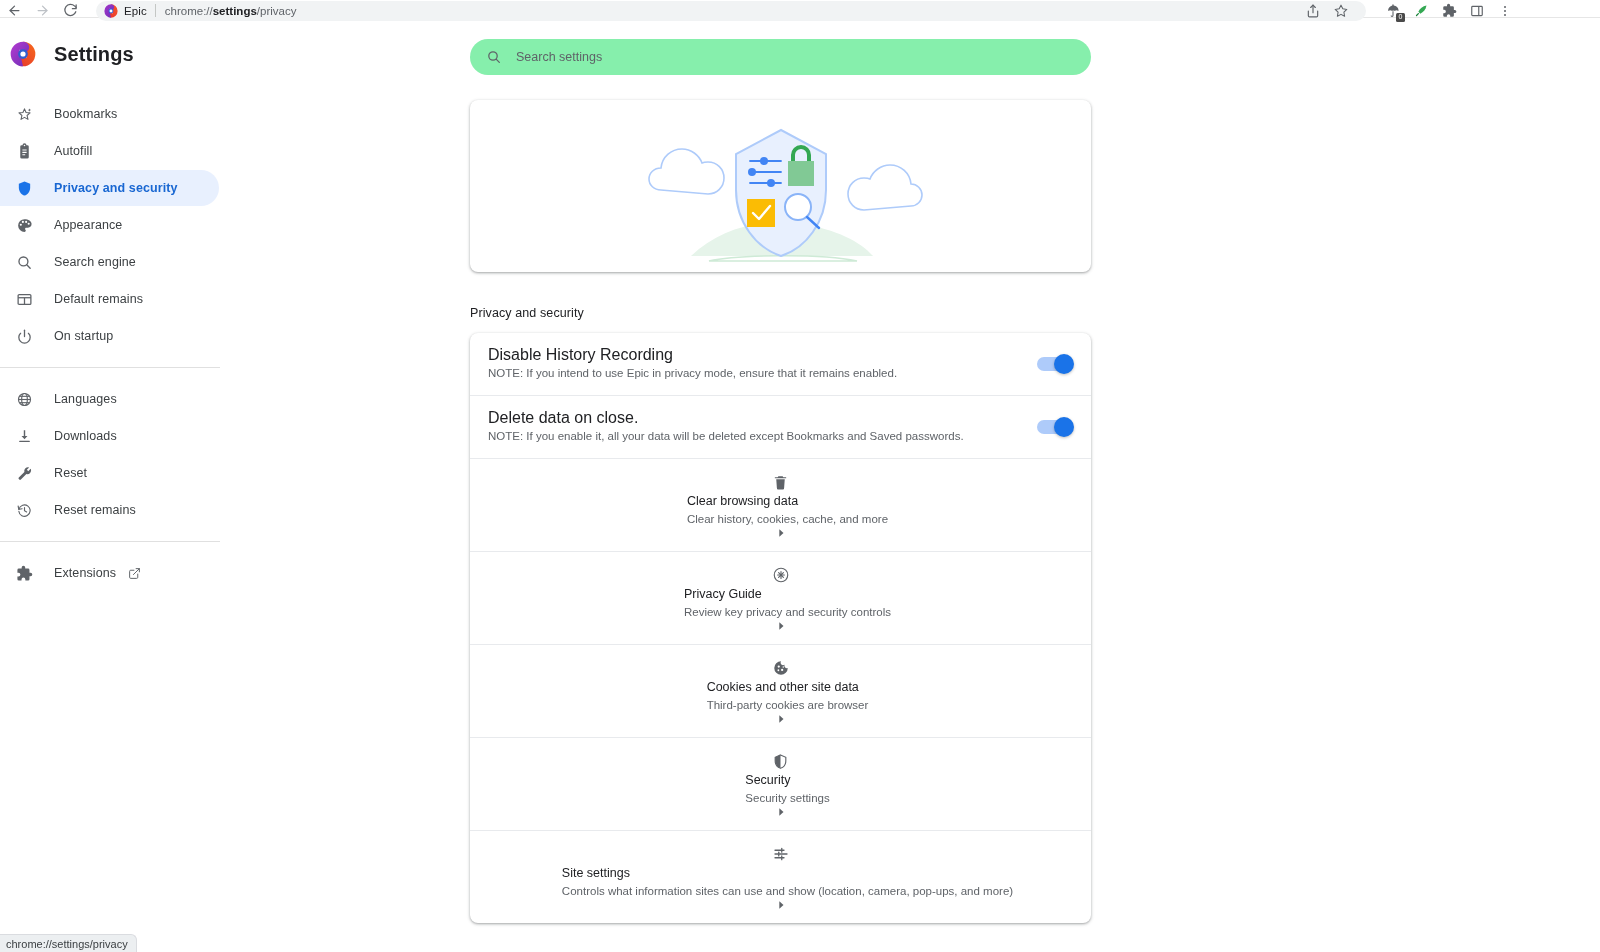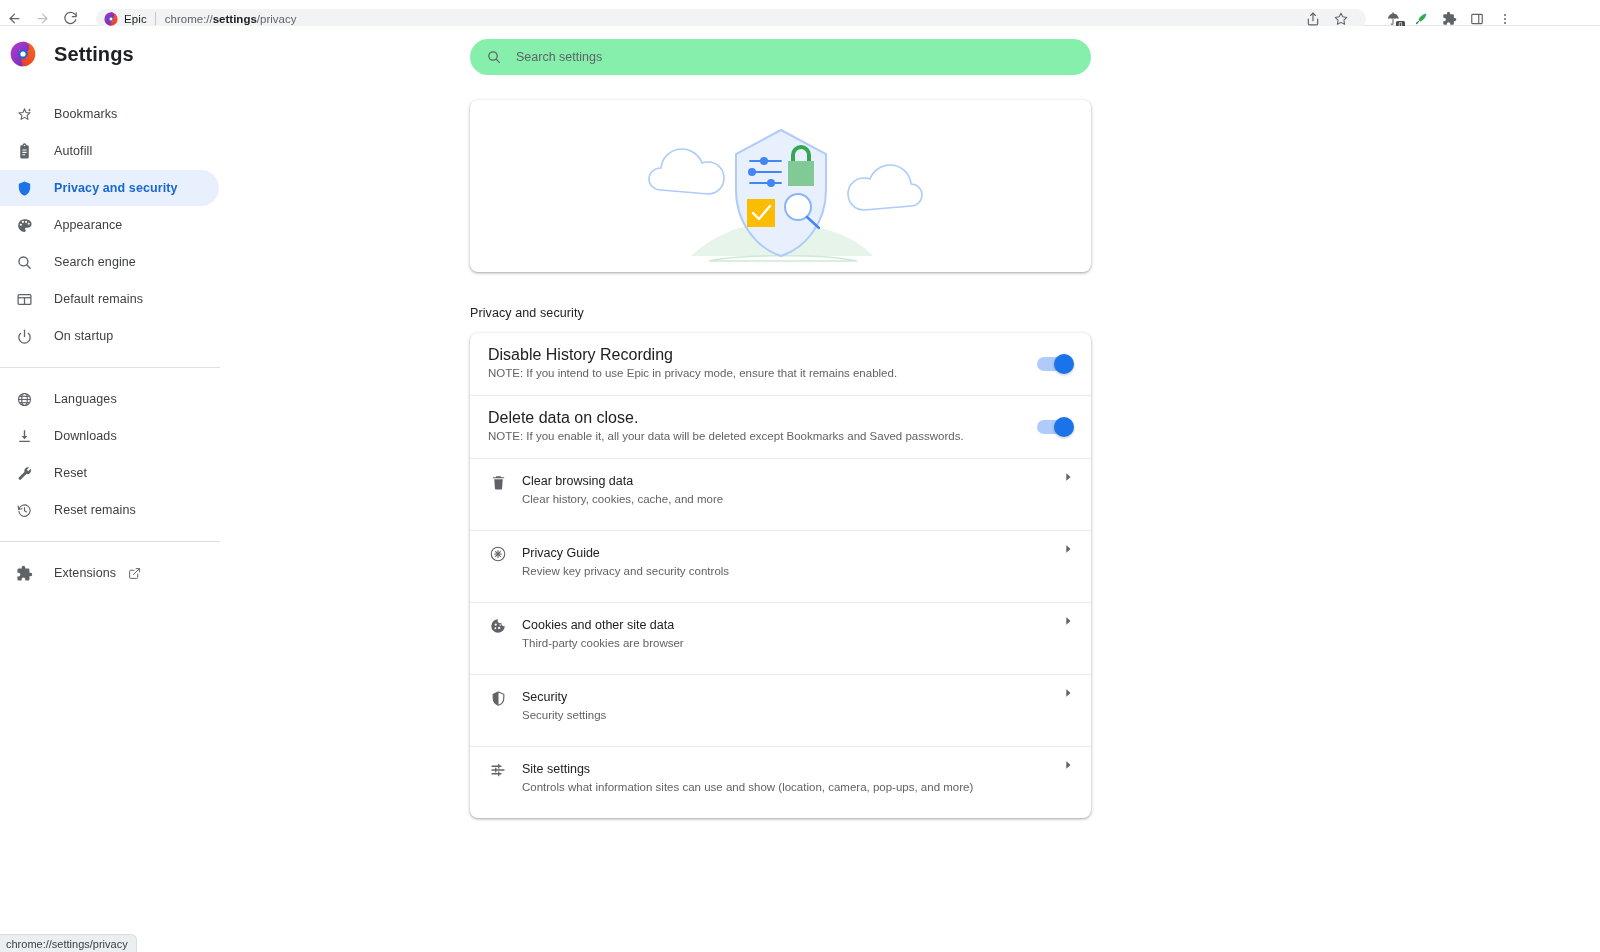--- a/index.html
+++ b/index.html
@@ -5,21 +5,21 @@
   * { box-sizing: border-box; margin: 0; padding: 0; }
   html, body {
     width: 1600px; height: 952px;
     background: #ffffff;
     font-family: "Liberation Sans", sans-serif;
     overflow: hidden;
   }
 
   
   .browser-bar {
-    position: absolute; left: 0; top: 12px;
+    position: absolute; left: 0; top: 4px;
     width: 1600px; height: 14px;
     background: #ffffff;
     display: flex; align-items: center;
     border-bottom: 1px solid #e6e6e6;
   }
   .nav-btn {
     width: 28px; height: 26px;
     display: flex; align-items: center; justify-content: center;
     color: #5f6368;
   }
@@ -150,24 +150,24 @@
     background: #aecbfa; position: relative; flex: none; cursor: pointer;
   }
   .switch .knob {
     position: absolute; right: -3px; top: -3px;
     width: 20px; height: 20px; border-radius: 50%;
     background: #1a73e8;
     box-shadow: 0 1px 3px rgba(0,0,0,.25);
   }
 
   .link-row {
-    display: flex; 
-    padding: 13px 18px 22px 18px;
+    display: flex; align-items: center;
+    padding: 13px 18px 13px 18px;
     border-bottom: 1px solid #e8eaed;
-    min-height: 59px; cursor: pointer;
+    min-height: 59px; cursor: pointer; flex-direction: column;
   }
   .link-row:last-child { border-bottom: none; }
   .link-row .rico {
     width: 20px; height: 20px; flex: none; color: #5f6368;
     display: flex; align-items: center; justify-content: center;
   }
   .link-row .txt { flex: 1; margin-left: 14px; }
   .link-row .t1 { font-size: 12.5px; color: #202124; line-height: 18px; }
   .link-row .t2 { font-size: 11.5px; color: #5f6368; line-height: 17px; margin-top: 1px; }
   .chev { color: #5f6368; flex: none; display: flex; }

